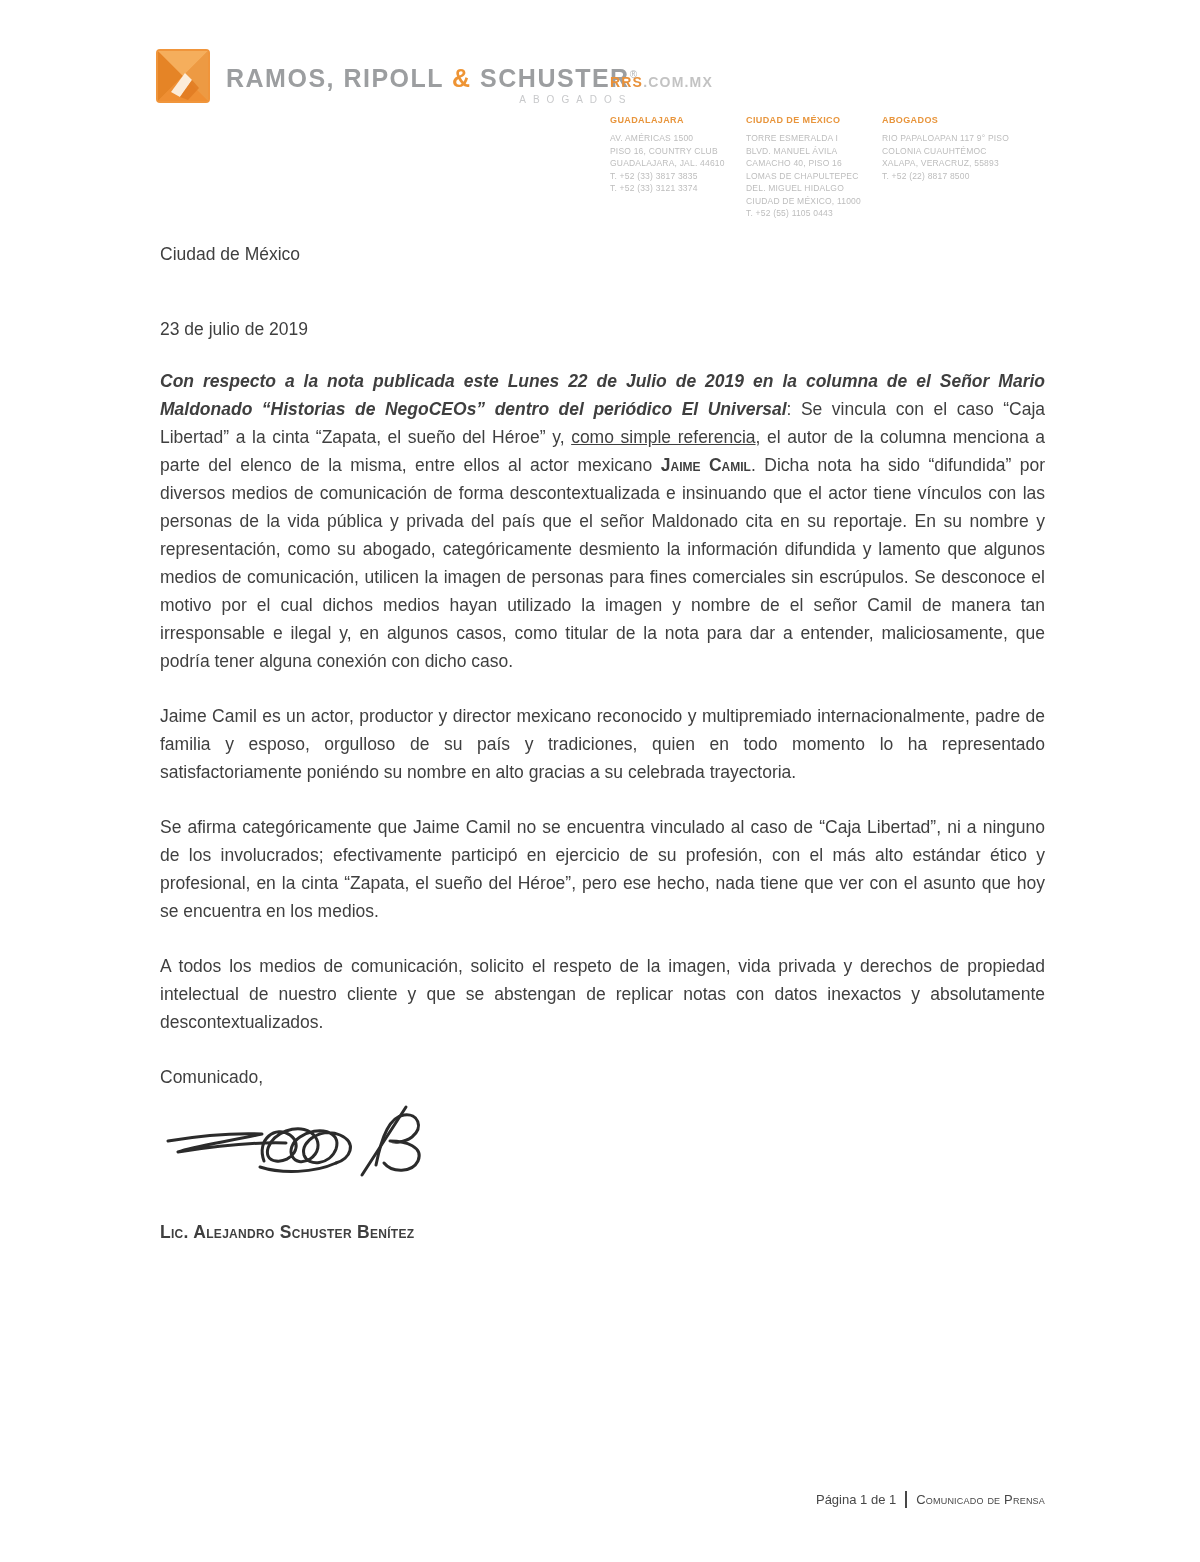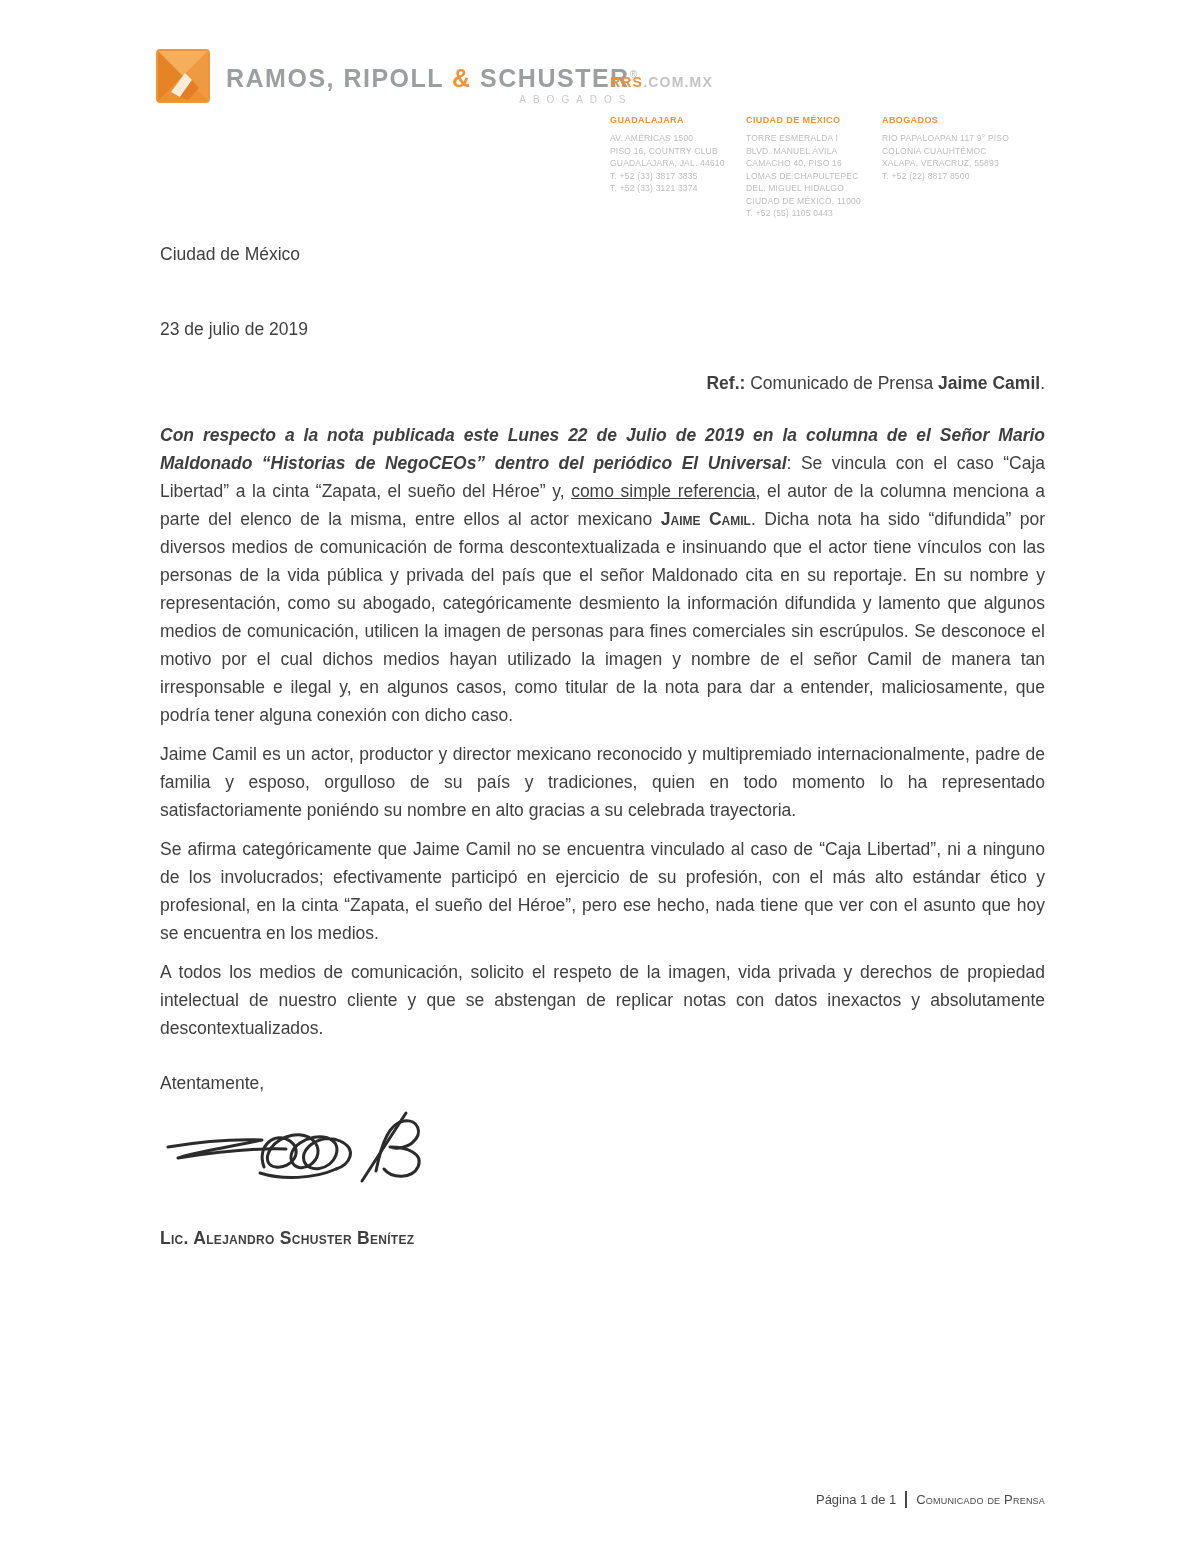--- a/index.html
+++ b/index.html
@@ -33,21 +33,21 @@
 
   
   .letter{position:absolute;top:240px;left:160px;width:885px;font-size:17.5px;line-height:28px;}
   .place{}
   .date{margin-top:47px;}
   .salutation{margin-top:29px;font-weight:bold;font-variant:small-caps;letter-spacing:0.4px;font-size:18px;}
   .ref-line{margin-top:26px;text-align:right;}
   .ref-label{font-weight:bold;}
   .ref-bold{font-weight:bold;}
   .para{margin-top:24px;text-align:justify;}
-  .para + .para{margin-top:11px;}
+  .para + .para{margin-top:27px;}
   .bold-italic{font-weight:bold;font-style:italic;}
   .underlined{text-decoration:underline;}
   .name-caps{font-variant:small-caps;font-weight:bold;}
   .closing{margin-top:27px;}
   .signature{margin-top:10px;margin-left:4px;}
   .signer{margin-top:14px;font-variant:small-caps;font-weight:bold;font-size:17.5px;letter-spacing:0.3px;}
 
   
   .footer{
     position:absolute;right:155px;bottom:54px;
@@ -119,31 +119,30 @@
     </div>
   </div>
 
   <div class="letter">
 
     <div class="place">Ciudad de México</div>
 
     <div class="date">23 de julio de 2019</div>
 
 
-    <div class="ref-line"><span class="ref-label">Ref.:</span><span> Comunicado de Prensa </span><span class="ref-bold">Jaime Camil</span><span>.</span></div>
 
     <div class="para"><span class="bold-italic">Con respecto a la nota publicada este Lunes 22 de Julio de 2019 en la columna de el Señor Mario Maldonado “Historias de NegoCEOs” dentro del periódico El Universal</span><span>: Se vincula con el caso “Caja Libertad” a la cinta “Zapata, el sueño del Héroe” y, </span><span class="underlined">como simple referencia</span><span>, el autor de la columna menciona a parte del elenco de la misma, entre ellos al actor mexicano </span><span class="name-caps">Jaime Camil</span><span>. Dicha nota ha sido “difundida” por diversos medios de comunicación de forma descontextualizada e insinuando que el actor tiene vínculos con las personas de la vida pública y privada del país que el señor Maldonado cita en su reportaje. En su nombre y representación, como su abogado, categóricamente desmiento la información difundida y lamento que algunos medios de comunicación, utilicen la imagen de personas para fines comerciales sin escrúpulos. Se desconoce el motivo por el cual dichos medios hayan utilizado la imagen y nombre de el señor Camil de manera tan irresponsable e ilegal y, en algunos casos, como titular de la nota para dar a entender, maliciosamente, que podría tener alguna conexión con dicho caso.</span></div>
 
     <div class="para">Jaime Camil es un actor, productor y director mexicano reconocido y multipremiado internacionalmente, padre de familia y esposo, orgulloso de su país y tradiciones, quien en todo momento lo ha representado satisfactoriamente poniéndo su nombre en alto gracias a su celebrada trayectoria.</div>
 
     <div class="para">Se afirma categóricamente que Jaime Camil no se encuentra vinculado al caso de “Caja Libertad”, ni a ninguno de los involucrados; efectivamente participó en ejercicio de su profesión, con el más alto estándar ético y profesional, en la cinta “Zapata, el sueño del Héroe”, pero ese hecho, nada tiene que ver con el asunto que hoy se encuentra en los medios.</div>
 
     <div class="para">A todos los medios de comunicación, solicito el respeto de la imagen, vida privada y derechos de propiedad intelectual de nuestro cliente y que se abstengan de replicar notas con datos inexactos y absolutamente descontextualizados.</div>
 
-    <div class="closing">Atentamente,</div>
+    <div class="closing">Comunicado,</div>
 
     <div class="signature">
       <svg width="300" height="95" viewBox="0 0 300 95" aria-hidden="true">
         <g fill="none" stroke="#2b2b2b" stroke-width="3" stroke-linecap="round" stroke-linejoin="round">
           <path d="M4,40 C40,34 72,32 98,33 C62,41 30,45 14,51 C52,45 92,41 122,42"></path>
           <path d="M100,60 C92,38 112,24 126,34 C140,44 128,62 112,60 C96,58 104,36 122,30 C150,20 164,46 146,58 C130,68 118,48 136,36 C154,24 178,30 172,48 C166,64 144,66 140,54 C136,40 158,26 176,34 C194,42 186,58 172,62"></path>
           <path d="M172,62 C150,72 118,73 96,66"></path>
           <path d="M212,64 C218,34 226,16 240,14 C254,12 260,26 248,36 C240,42 230,42 226,40 C242,40 260,46 254,60 C248,72 228,72 220,62"></path>
           <path d="M198,74 L242,6"></path>
         </g>

